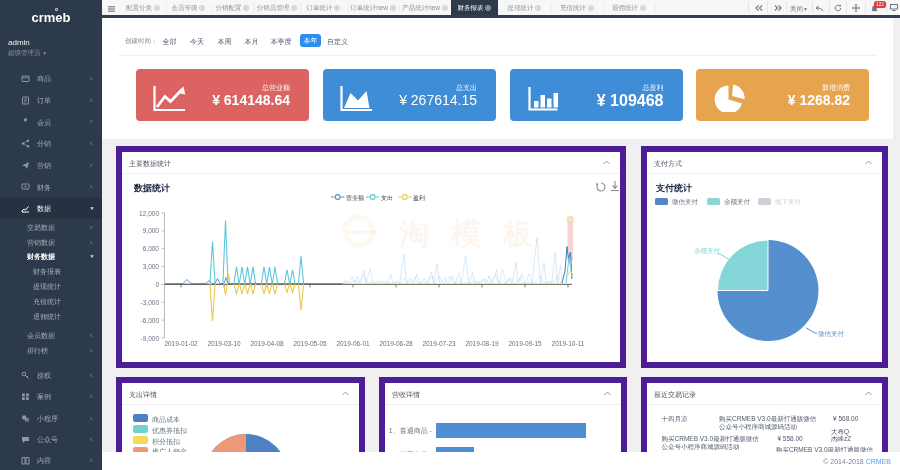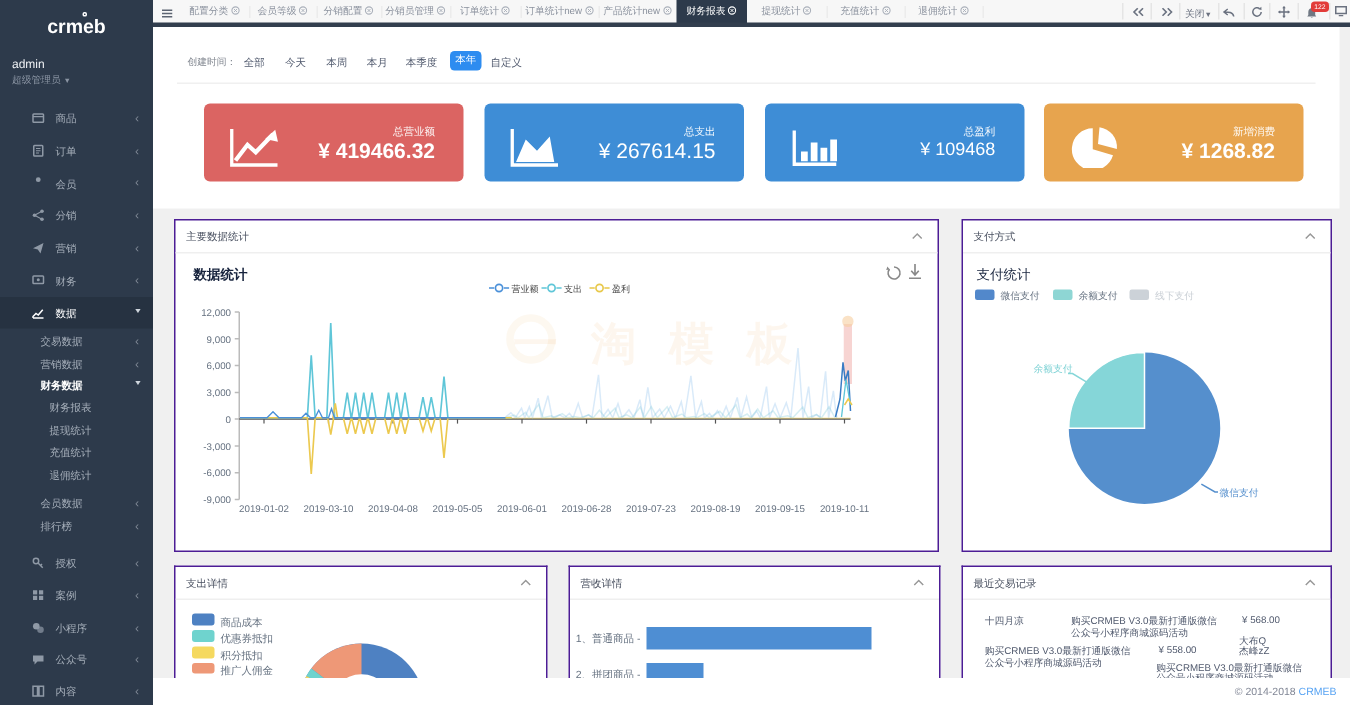--- a/index.html
+++ b/index.html
@@ -1,20 +1,20 @@
 <!DOCTYPE html>
 <html><head>
 <meta charset="utf-8">
 <style>
 *{margin:0;padding:0;box-sizing:border-box}
 html,body{width:900px;height:470px;overflow:hidden}
 body{font-family:"Liberation Sans",sans-serif;position:relative;background:#f0f0f0}
 .abs{position:absolute}
 svg{display:block}
-.panel{position:absolute;background:#fff;border:1px solid #4c1d95}
+.panel{position:absolute;background:#fff;border:6px solid #4c1d95}
 .phead{position:absolute;left:0;top:0;right:0;height:22px;border-bottom:1px solid #efefef;font-size:7px;color:#495060;line-height:23px;padding-left:7px}
 .parr{position:absolute;right:10px;top:8px;width:7px;height:6px;color:#999}
 .parr svg{display:block}
 </style>
 </head>
 <body>
 
 <div class="abs" id="sidebar" style="left:0;top:0;width:102px;height:470px;background:#2d3a4b;overflow:hidden">
   <div class="abs" style="left:0;top:10px;width:102px;text-align:center;color:#fff;font-size:13px;font-weight:bold">crmeb</div>
   <div class="abs" style="left:55px;top:8px;width:2.5px;height:2.5px;border:1px solid #fff;border-radius:50%"></div>
@@ -262,21 +262,21 @@
 <div class="abs" id="cards" style="left:102px;top:69px;width:791px;height:52px">
 <div class="abs" style="left:34px;top:0;width:173px;height:52px;background:#db6462;border-radius:4px">
       <div class="abs" style="left:16px;top:14.5px;width:36px;height:28px">
         <svg width="36" height="28" viewBox="0 0 36 28">
           <path d="M2.5 2 L2.5 26 L33 26" stroke="#fff" stroke-width="2.2" fill="none"></path>
           <path d="M5 23 L13 12.5 L18.5 17.5 L30 5.5" stroke="#fff" stroke-width="2.8" fill="none"></path>
           <path d="M31.5 2.5 L33.3 10.5 L24.8 8.7 Z" fill="#fff"></path>
         </svg>
       </div>
       <div class="abs" style="right:19px;top:14px;font-size:7px;color:rgba(255,255,255,0.95)">总营业额</div>
-      <div class="abs" style="right:19px;top:22.5px;font-size:14px;font-weight:bold;color:#fff">¥ 419466.32</div>
+      <div class="abs" style="right:19px;top:22.5px;font-size:14px;font-weight:bold;color:#fff">¥ 614148.64</div>
     </div>
 <div class="abs" style="left:221px;top:0;width:173px;height:52px;background:#3e8dd6;border-radius:4px">
       <div class="abs" style="left:16px;top:14.5px;width:36px;height:28px">
         <svg width="36" height="28" viewBox="0 0 36 28">
           <path d="M2.5 2 L2.5 26 L33 26" stroke="#fff" stroke-width="2.2" fill="none"></path>
           <path d="M5 24 L11.5 9 L19 16.5 L27.5 7 L30.5 24 Z" fill="#fff"></path>
         </svg>
       </div>
       <div class="abs" style="right:19px;top:14px;font-size:7px;color:rgba(255,255,255,0.95)">总支出</div>
       <div class="abs" style="right:19px;top:22.5px;font-size:14px;font-weight:normal;color:#fff">¥ 267614.15</div>
@@ -285,21 +285,21 @@
       <div class="abs" style="left:16px;top:14.5px;width:36px;height:28px">
         <svg width="36" height="28" viewBox="0 0 36 28">
           <path d="M3.5 3 L3.5 25.5 L31.5 25.5" stroke="#fff" stroke-width="2.2" fill="none"></path>
           <rect x="8" y="17" width="4.5" height="6.5" fill="#fff"></rect>
           <rect x="14.5" y="11" width="4.5" height="12.5" fill="#fff"></rect>
           <rect x="21" y="14.5" width="4.5" height="9" fill="#fff"></rect>
           <rect x="27.5" y="9" width="4.5" height="14.5" fill="#fff"></rect>
         </svg>
       </div>
       <div class="abs" style="right:19px;top:14px;font-size:7px;color:rgba(255,255,255,0.95)">总盈利</div>
-      <div class="abs" style="right:19px;top:22.5px;font-size:12px;font-weight:normal;color:#fff">¥ 109468</div>
+      <div class="abs" style="right:19px;top:22.5px;font-size:16px;font-weight:bold;color:#fff">¥ 109468</div>
     </div>
 <div class="abs" style="left:594px;top:0;width:173px;height:52px;background:#e7a44e;border-radius:4px">
       <div class="abs" style="left:16px;top:14.5px;width:36px;height:28px">
         <svg width="36" height="28" viewBox="0 0 36 28">
           <path d="M16.5 15.5 L16.5 1.5 A 14 14 0 1 0 30 19.5 Z" fill="#fff"></path>
           <path d="M20 12 L21 0.8 A 13.5 13.5 0 0 1 32.6 15.3 Z" fill="#fff"></path>
         </svg>
       </div>
       <div class="abs" style="right:19px;top:14px;font-size:7px;color:rgba(255,255,255,0.95)">新增消费</div>
       <div class="abs" style="right:19px;top:22.5px;font-size:14px;font-weight:bold;color:#fff">¥ 1268.82</div>
@@ -379,21 +379,21 @@
   <path d="M446 126 l2.5 -4 l2.5 4" fill="none" stroke="#ecc94f" stroke-width="1"></path>
   </svg>
 </div>
 
 <div class="panel" id="panelB" style="left:641px;top:146px;width:247px;height:221.5px">
   <div class="phead">支付方式<span class="parr">
         <svg width="7" height="5" viewBox="0 0 7 5">
           <path d="M0.5 4 L3.5 1 L6.5 4" stroke="#999" fill="none" stroke-width="1"></path>
         </svg>
       </span></div>
-  <div class="abs" style="left:9px;top:30px;font-size:9px;font-weight:normal;color:#17233d">支付统计</div>
+  <div class="abs" style="left:9px;top:30px;font-size:9px;font-weight:bold;color:#17233d">支付统计</div>
   <div class="abs" style="left:8px;top:46px;width:13px;height:7px;background:#5288cb;border-radius:1.5px"></div>
   <div class="abs" style="left:25px;top:46px;font-size:6.5px;color:#657180">微信支付</div>
   <div class="abs" style="left:60px;top:46px;width:13px;height:7px;background:#8ed6d4;border-radius:1.5px"></div>
   <div class="abs" style="left:77px;top:46px;font-size:6.5px;color:#657180">余额支付</div>
   <div class="abs" style="left:111px;top:46px;width:13px;height:7px;background:#ccd2d8;border-radius:1.5px"></div>
   <div class="abs" style="left:128px;top:46px;font-size:6.5px;color:#c8ced4">线下支付</div>
   <svg class="abs" style="left:0;top:-3px" width="245" height="223" viewBox="0 0 245 223">
   <path d="M121 141.5 L121 91 A50.5 50.5 0 1 1 70.5 141.5 Z" fill="#558fcd"></path>
   <path d="M121 141.5 L70.5 141.5 A50.5 50.5 0 0 1 121 91 Z" fill="#85d6d8" stroke="#fff" stroke-width="1"></path>
   <polyline points="85.5,112.6 73,105 70,105" fill="none" stroke="#85d6d8" stroke-width="1"></polyline>

